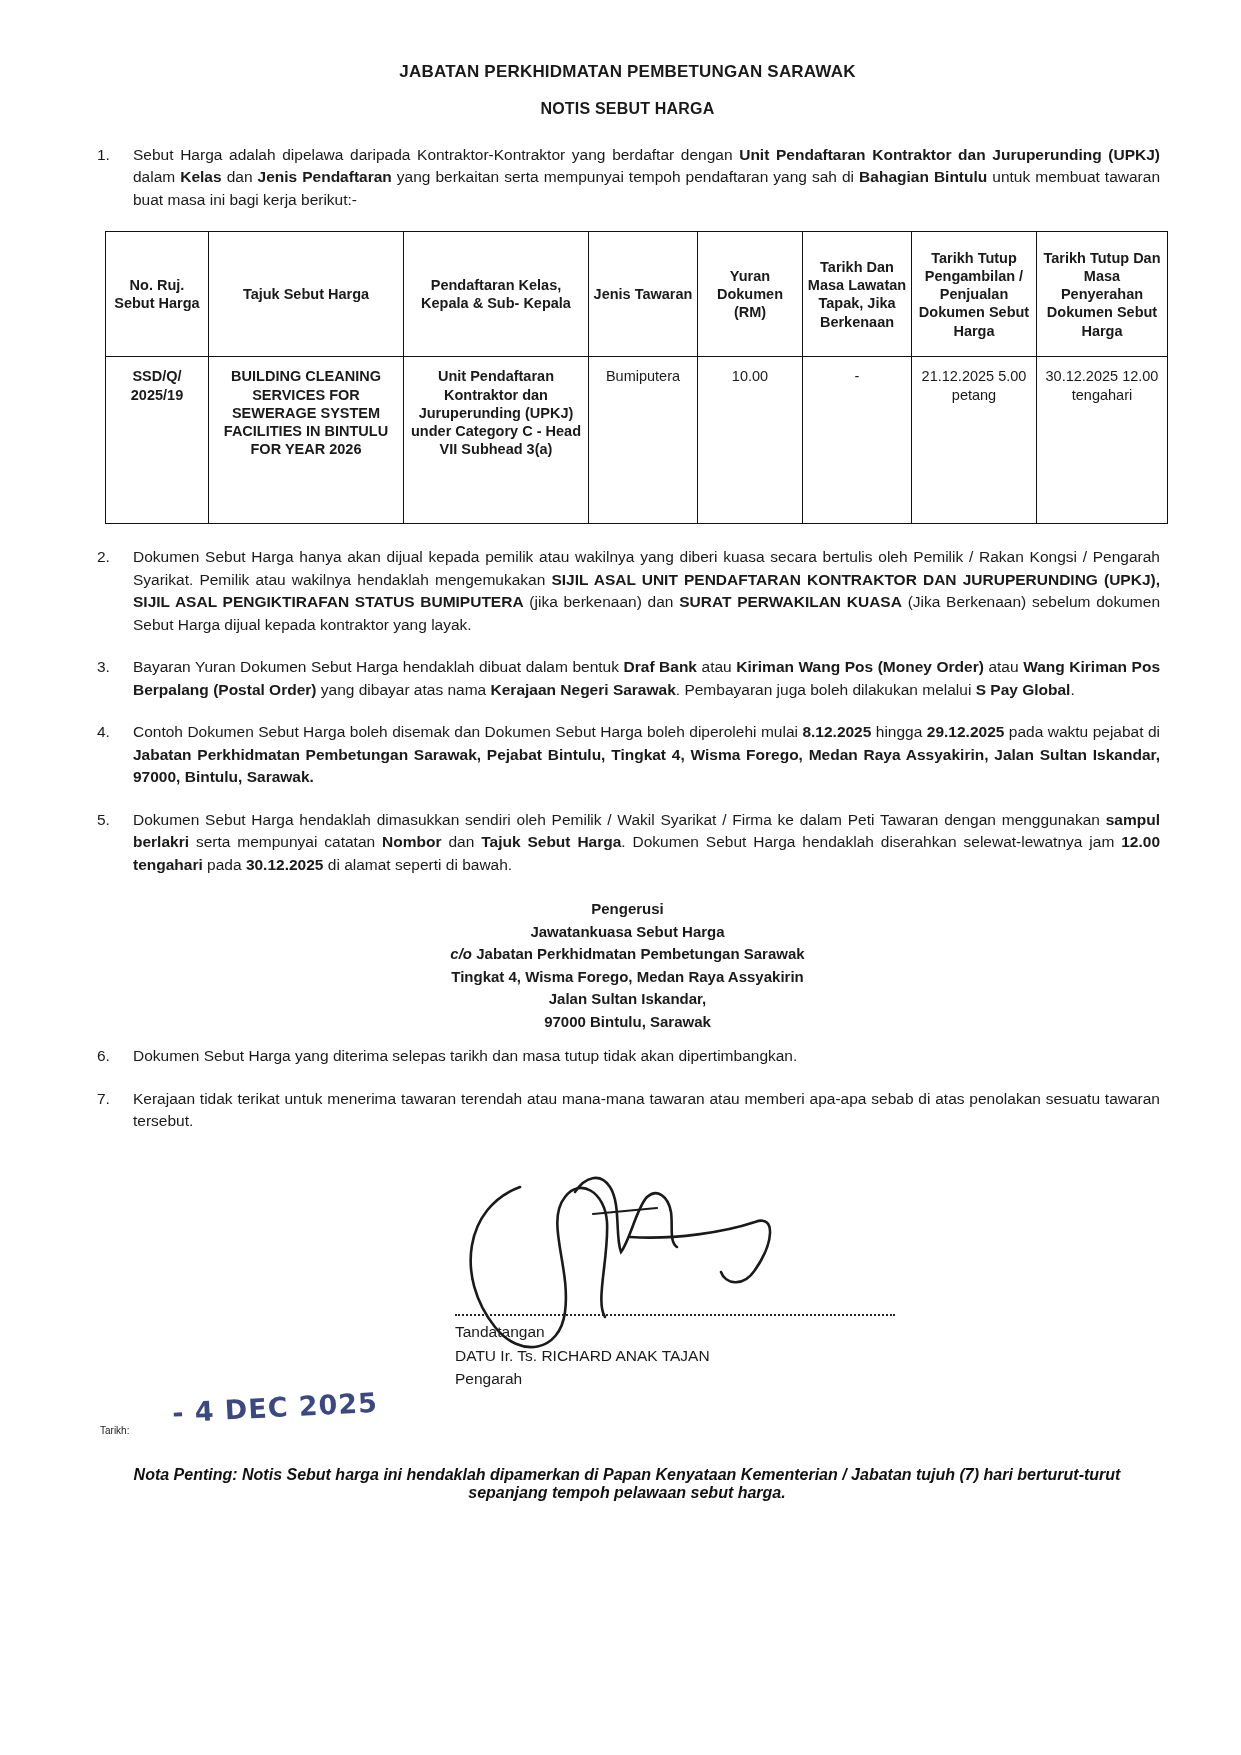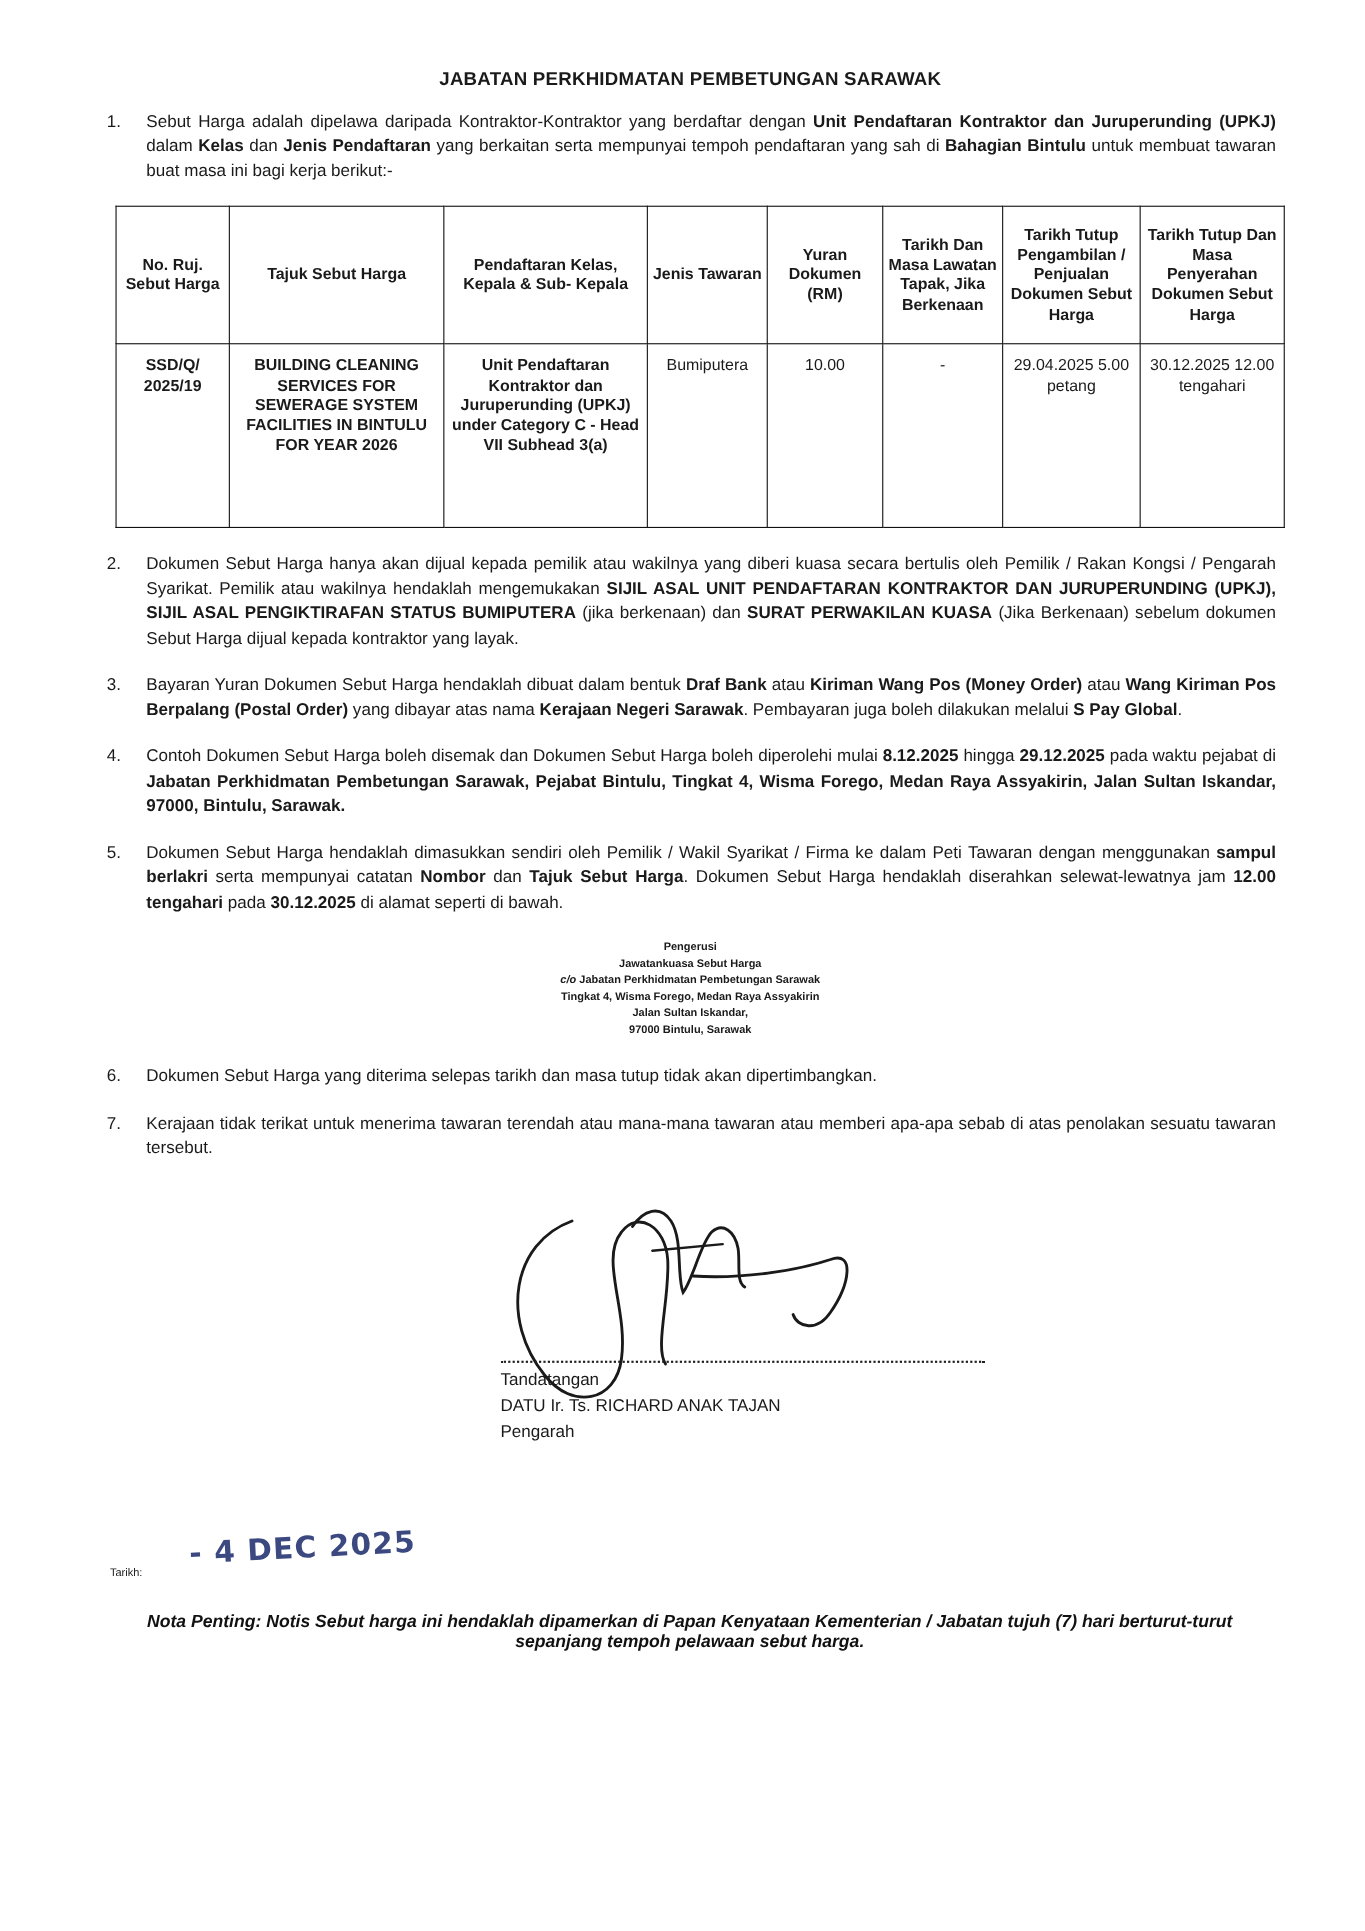--- a/index.html
+++ b/index.html
@@ -86,24 +86,24 @@
     vertical-align: top;
     padding-top: 10px;
     font-weight: bold;
   }
   table.notice tbody td.plain {
     font-weight: normal;
   }
 
   .addr-block {
     text-align: center;
-    font-size: 10px;
+    font-size: 15px;
     font-weight: bold;
     line-height: 1.5;
-    margin: 22px 0 24px 0;
+    margin: 22px 0 12px 0;
   }
   .addr-block .ital-c { font-style: italic; }
 
   .sign-area {
     position: relative;
     height: 230px;
     margin-top: 30px;
   }
   .sig-svg {
     position: absolute;
@@ -156,20 +156,21 @@
     color: #111;
   }
 </style>
 </head>
 <body>
 
 <div class="page">
   <div class="content">
 
     <div class="doc-title">JABATAN PERKHIDMATAN PEMBETUNGAN SARAWAK</div>
+    <div class="doc-subtitle">NOTIS SEBUT HARGA</div>
 
     <div class="clause">
       <div class="num">1.</div>
       <div class="body">
         Sebut Harga adalah dipelawa daripada Kontraktor-Kontraktor yang berdaftar dengan <b>Unit Pendaftaran Kontraktor dan Juruperunding (UPKJ)</b> dalam <b>Kelas</b> dan <b>Jenis Pendaftaran</b> yang berkaitan serta mempunyai tempoh pendaftaran yang sah di <b>Bahagian Bintulu</b> untuk membuat tawaran buat masa ini bagi kerja berikut:-
       </div>
     </div>
 
     <table class="notice">
       <thead>
@@ -185,21 +186,21 @@
         </tr>
       </thead>
       <tbody>
         <tr>
           <td>SSD/Q/ 2025/19</td>
           <td>BUILDING CLEANING SERVICES FOR SEWERAGE SYSTEM FACILITIES IN BINTULU FOR YEAR 2026</td>
           <td>Unit Pendaftaran Kontraktor dan Juruperunding (UPKJ) under Category C - Head VII Subhead 3(a)</td>
           <td class="plain">Bumiputera</td>
           <td class="plain">10.00</td>
           <td class="plain">-</td>
-          <td class="plain">29.04.2025 5.00 petang</td>
+          <td class="plain">21.12.2025 5.00 petang</td>
           <td class="plain">30.12.2025 12.00 tengahari</td>
         </tr>
       </tbody>
     </table>
 
     <div class="clause">
       <div class="num">2.</div>
       <div class="body">
         Dokumen Sebut Harga hanya akan dijual kepada pemilik atau wakilnya yang diberi kuasa secara bertulis oleh Pemilik / Rakan Kongsi / Pengarah Syarikat. Pemilik atau wakilnya hendaklah mengemukakan <b>SIJIL ASAL UNIT PENDAFTARAN KONTRAKTOR DAN JURUPERUNDING (UPKJ), SIJIL ASAL PENGIKTIRAFAN STATUS BUMIPUTERA</b> (jika berkenaan) dan <b>SURAT PERWAKILAN KUASA</b> (Jika Berkenaan) sebelum dokumen Sebut Harga dijual kepada kontraktor yang layak.
       </div>

